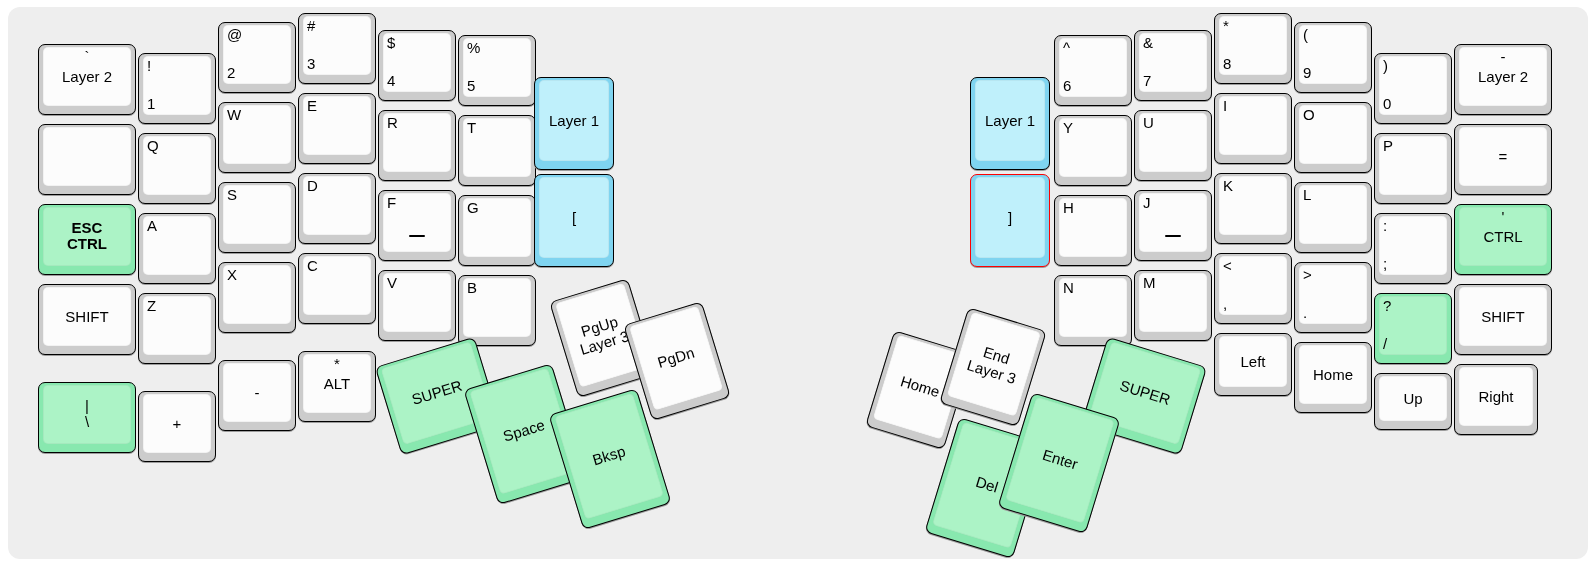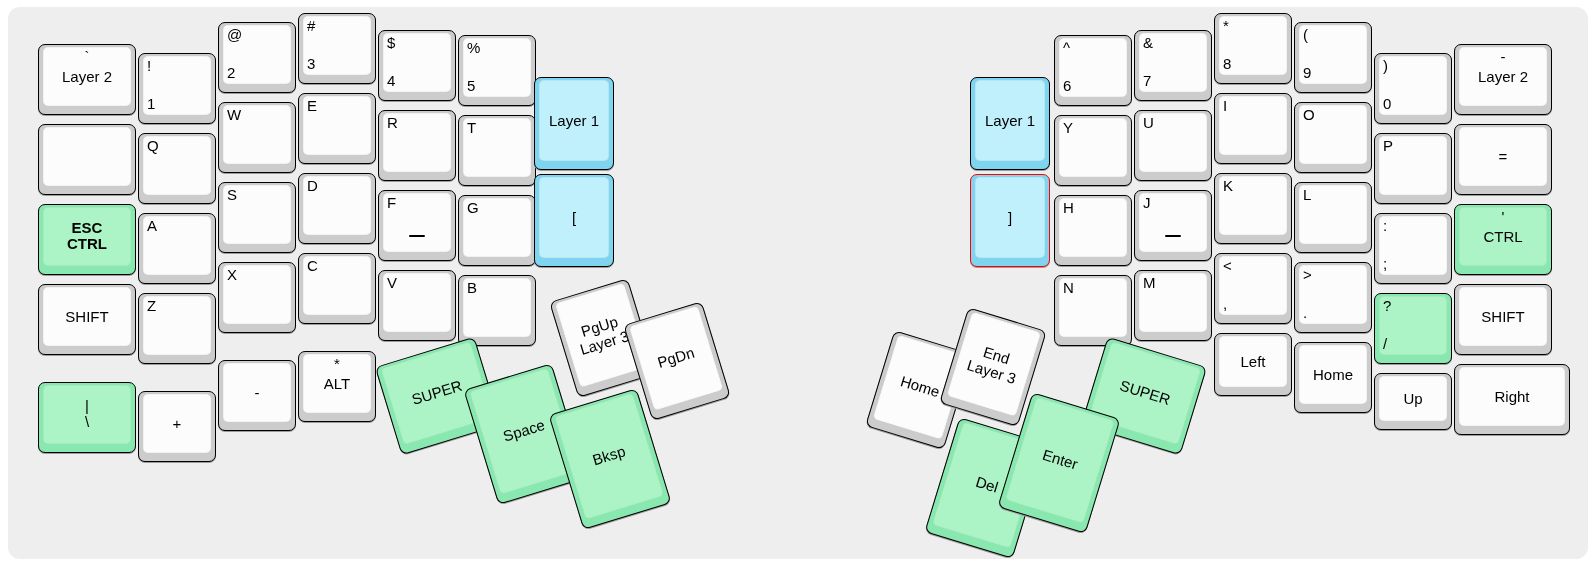--- a/index.html
+++ b/index.html
@@ -506,21 +506,21 @@
           <div class="lbl ctr">CTRL</div>
         </div>
       </div>
       <div class="key " style="left: 1446px; top: 277px; width: 98px; height: 71px;">
         <div class="outer"></div>
         <div class="inner"></div>
         <div class="labels">
           <div class="lbl ctr">SHIFT</div>
         </div>
       </div>
-      <div class="key " style="left: 1446px; top: 357px; width: 116px; height: 71px;">
+      <div class="key " style="left: 1446px; top: 357px; width: 84px; height: 71px;">
         <div class="outer"></div>
         <div class="inner"></div>
         <div class="labels">
           <div class="lbl ctr">Right</div>
         </div>
       </div>
       <div class="key " style="left: 870px; top: 333px; width: 82px; height: 100px; transform: rotate(17deg); transform-origin: 50% 50%;">
         <div class="outer"></div>
         <div class="inner"></div>
         <div class="labels">

